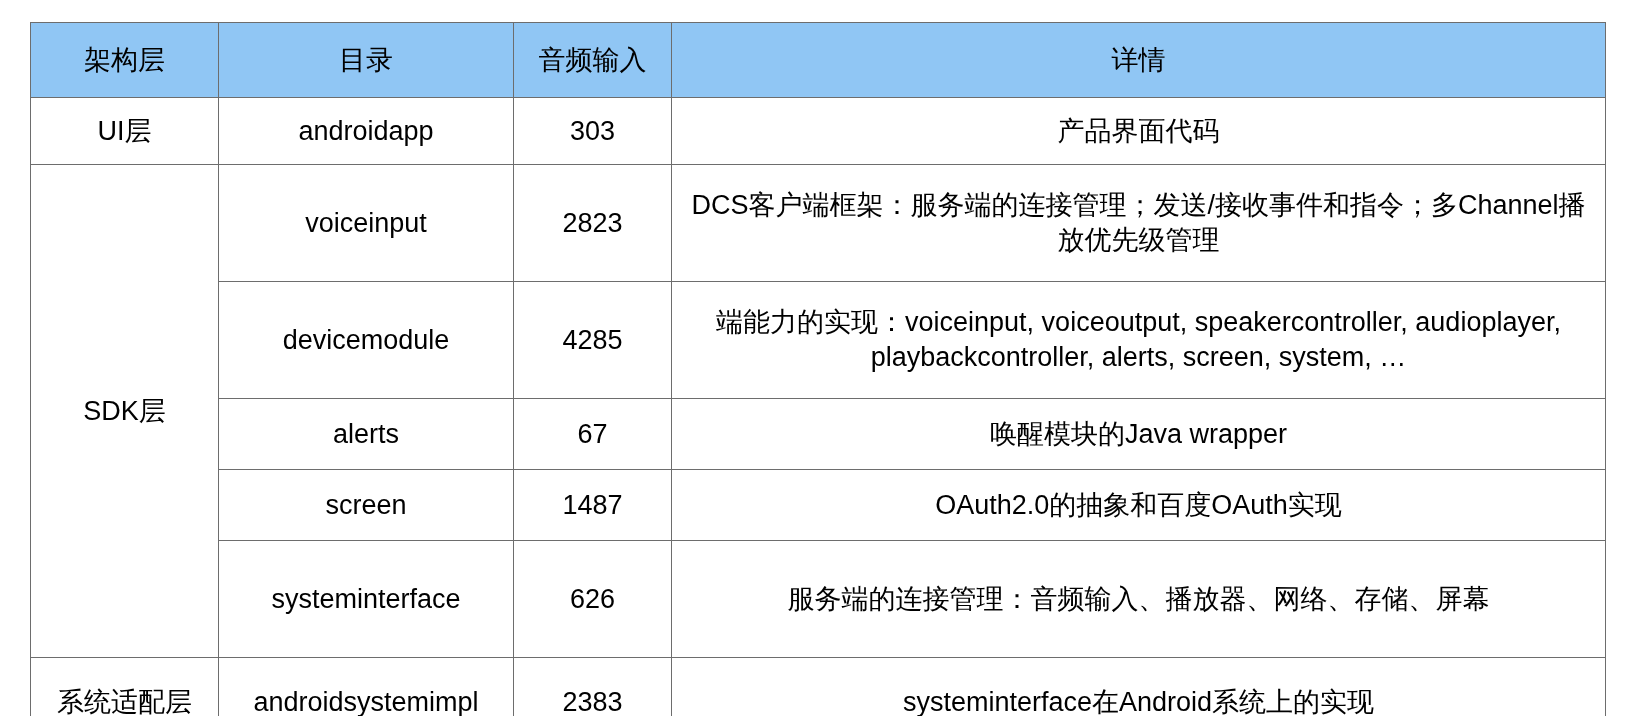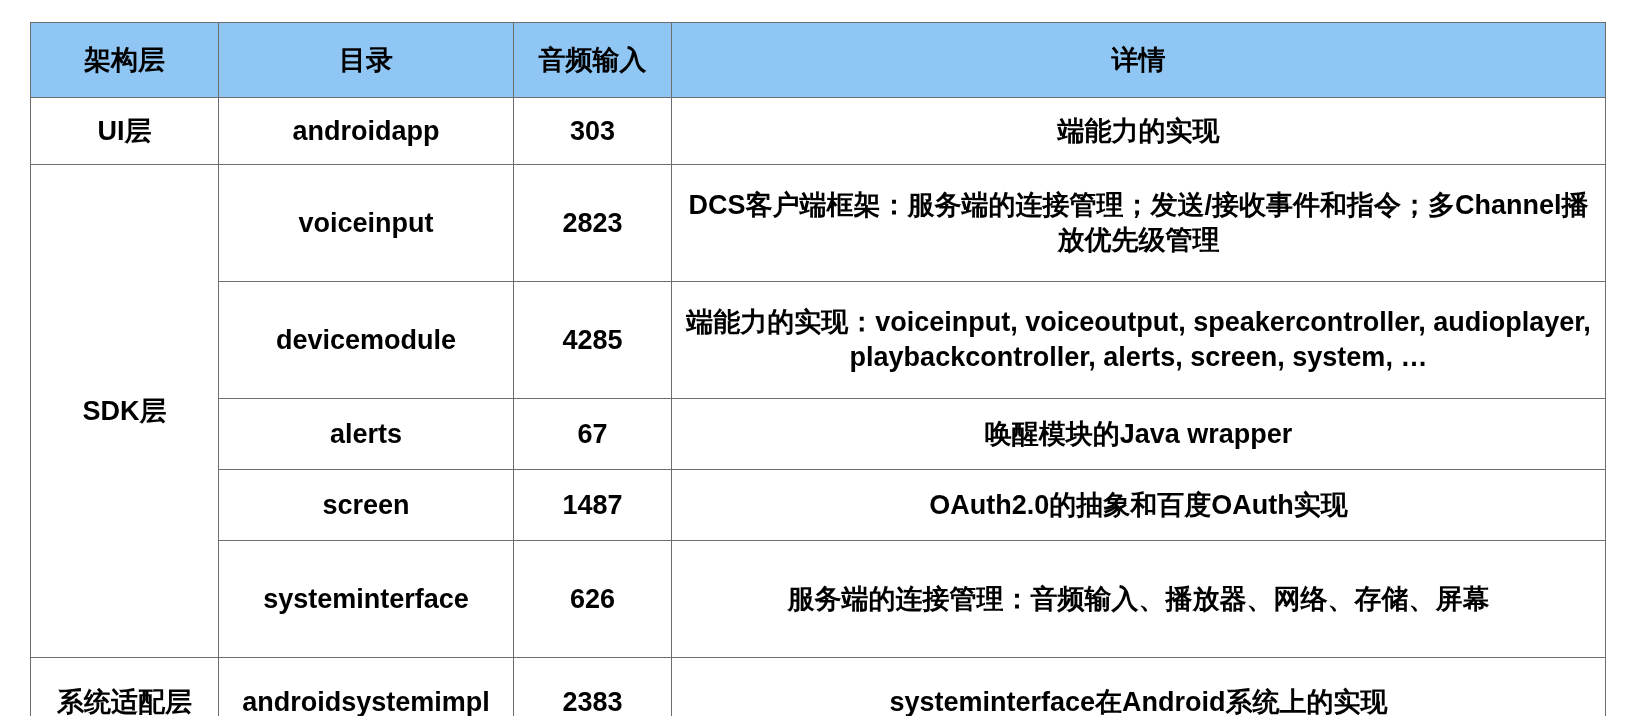--- a/index.html
+++ b/index.html
@@ -16,21 +16,21 @@
     top: 22px;
     width: 1575px;
   }
   table.arch-table {
     border-collapse: collapse;
     width: 1575px;
     table-layout: fixed;
   }
   table.arch-table td, table.arch-table th {
     border: 1px solid #6d6d6d;
-    font-weight: bold;
+    font-weight: normal;
     color: #000000;
     font-size: 27px;
     line-height: 1.28;
     padding: 6px 12px;
     vertical-align: middle;
     text-align: center;
     overflow: hidden;
   }
   thead th {
     background: #90c6f4;
@@ -69,21 +69,21 @@
         <th>目录</th>
         <th>音频输入</th>
         <th>详情</th>
       </tr>
     </thead>
     <tbody>
       <tr class="row-ui">
         <td class="cell-layer h-small" rowspan="1">UI层</td>
         <td class="cell-dir h-small">androidapp</td>
         <td class="cell-lines h-small">303</td>
-        <td class="cell-detail h-small">端能力的实现</td>
+        <td class="cell-detail h-small">产品界面代码</td>
       </tr>
       <tr>
         <td class="cell-layer" rowspan="5">SDK层</td>
         <td class="cell-dir h-tall">voiceinput</td>
         <td class="cell-lines h-tall">2823</td>
         <td class="cell-detail h-tall">DCS客户端框架：服务端的连接管理；发送/接收事件和指令；多Channel播放优先级管理</td>
       </tr>
       <tr>
         <td class="cell-dir h-tall">devicemodule</td>
         <td class="cell-lines h-tall">4285</td>

